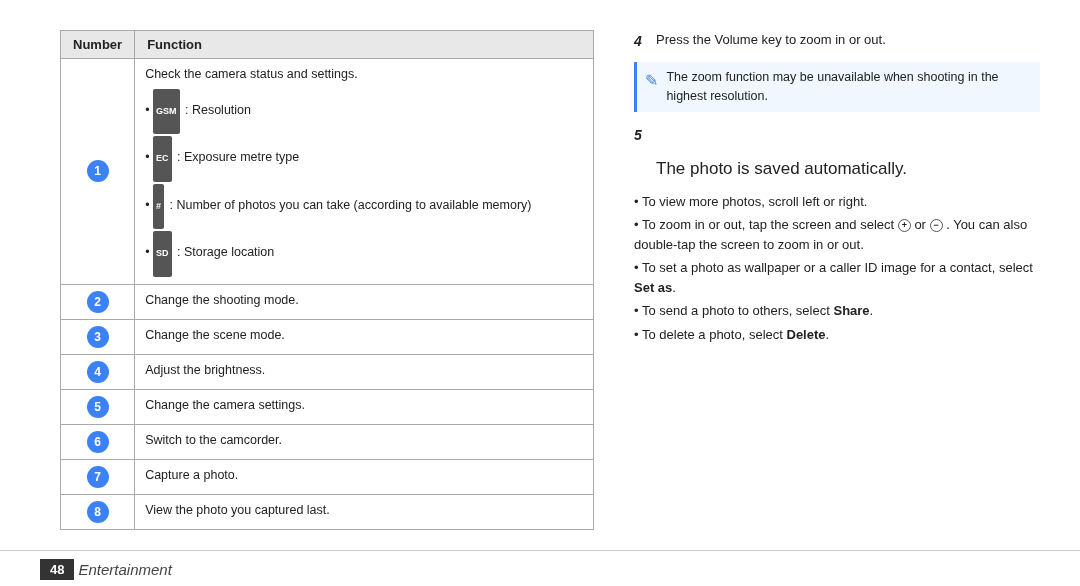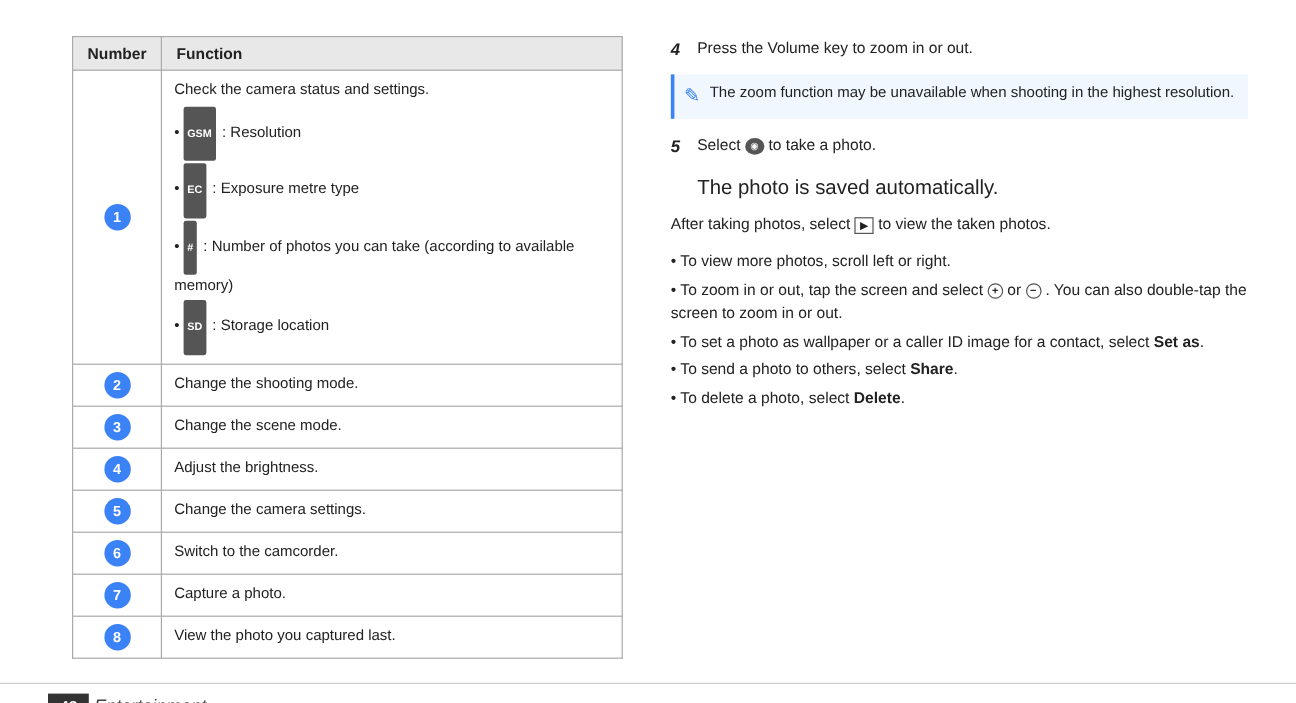--- a/index.html
+++ b/index.html
@@ -18,21 +18,21 @@
 
     .main-content {
       display: flex;
       flex: 1;
       padding: 30px 40px 20px 60px;
       gap: 40px;
     }
 
     
     .left-col {
-      width: 459px;
+      width: 534px;
       flex-shrink: 0;
     }
 
     table {
       width: 100%;
       border-collapse: collapse;
       border: 1px solid #aaa;
     }
 
     table th {
@@ -298,30 +298,24 @@
       <span class="step-text">Press the Volume key to zoom in or out.</span>
     </div>
 
     <div class="note-box">
       <span class="note-icon">✎</span>
       <span>The zoom function may be unavailable when shooting in the highest resolution.</span>
     </div>
 
     <div class="step">
       <span class="step-num">5</span>
-      <span class="step-text">
-        Select <span style="display:inline-block;width:16px;height:14px;background:#555;border-radius:50%;vertical-align:middle;font-size:8px;color:white;text-align:center;line-height:14px;">◉</span> <span>to take a photo.</span>
-      </span>
     </div>
 
     <div class="sub-indent">The photo is saved automatically.</div>
 
-    <div class="after-text">
-      After taking photos, select <span style="display:inline-block;width:16px;height:14px;border:1px solid #555;vertical-align:middle;font-size:9px;text-align:center;line-height:12px;">▶</span> to view the taken photos.
-    </div>
 
     <ul class="bullet-right">
       <li>To view more photos, scroll left or right.</li>
       <li>
         <span>To zoom in or out, tap the screen and select</span>
         <span style="display:inline-block;width:13px;height:13px;border:1.5px solid #555;border-radius:50%;vertical-align:middle;font-size:9px;text-align:center;line-height:11px;font-weight:bold;">+</span>
         or
         <span style="display:inline-block;width:13px;height:13px;border:1.5px solid #555;border-radius:50%;vertical-align:middle;font-size:9px;text-align:center;line-height:11px;font-weight:bold;">−</span>
         . You can also double-tap the screen to zoom in or out.
       </li>

